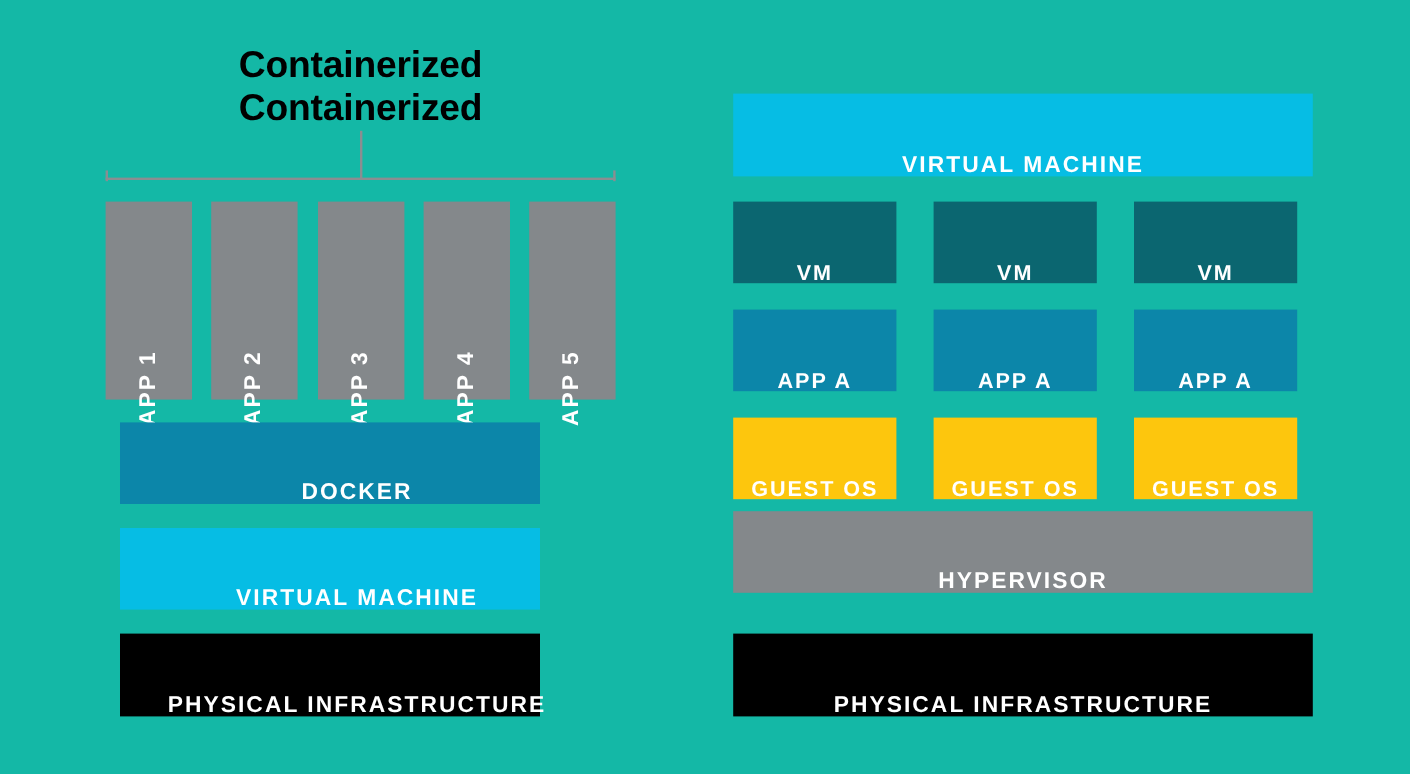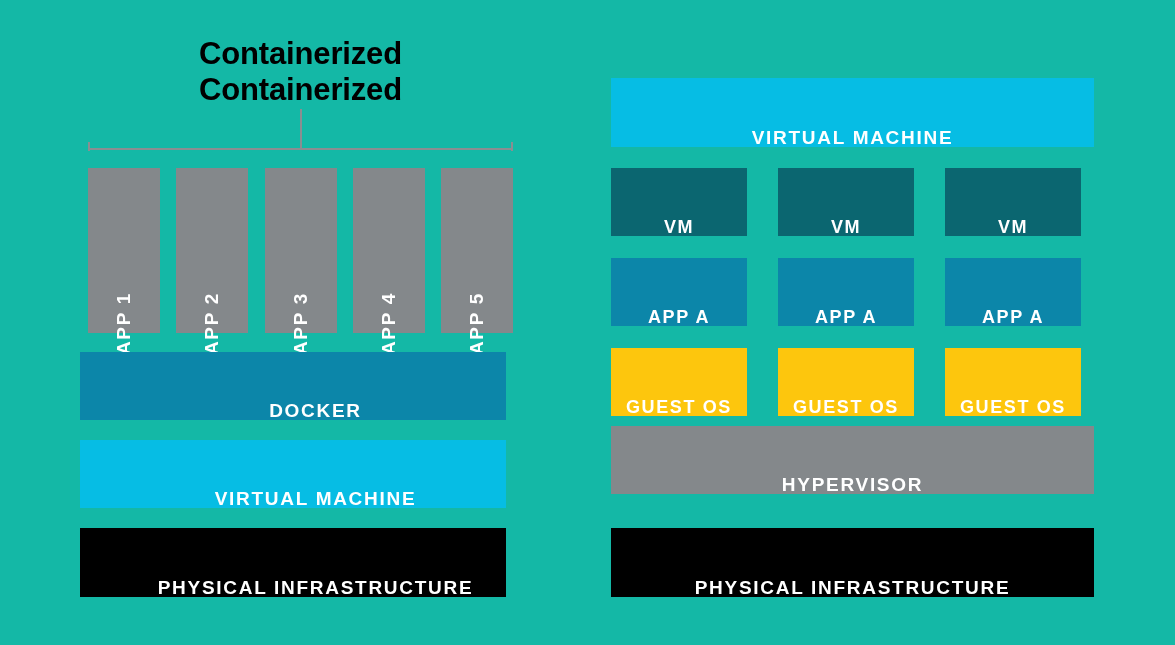--- a/index.html
+++ b/index.html
@@ -108,22 +108,22 @@
     transform: rotate(-90deg);
     font-size: 19px;
     font-weight: bold;
     letter-spacing: 0.09em;
     color: #ffffff;
     white-space: nowrap;
   }
   .app-box:nth-of-type(1) { left: 88px; }
 
   .left-bar {
-    left: 80px;
-    width: 426px;
+    left: 100px;
+    width: 350px;
     padding-left: 45px;
   }
 
   
   #right-panel {
     position: absolute;
     left: 0; top: 0;
     width: 1175px;
     height: 645px;
   }

